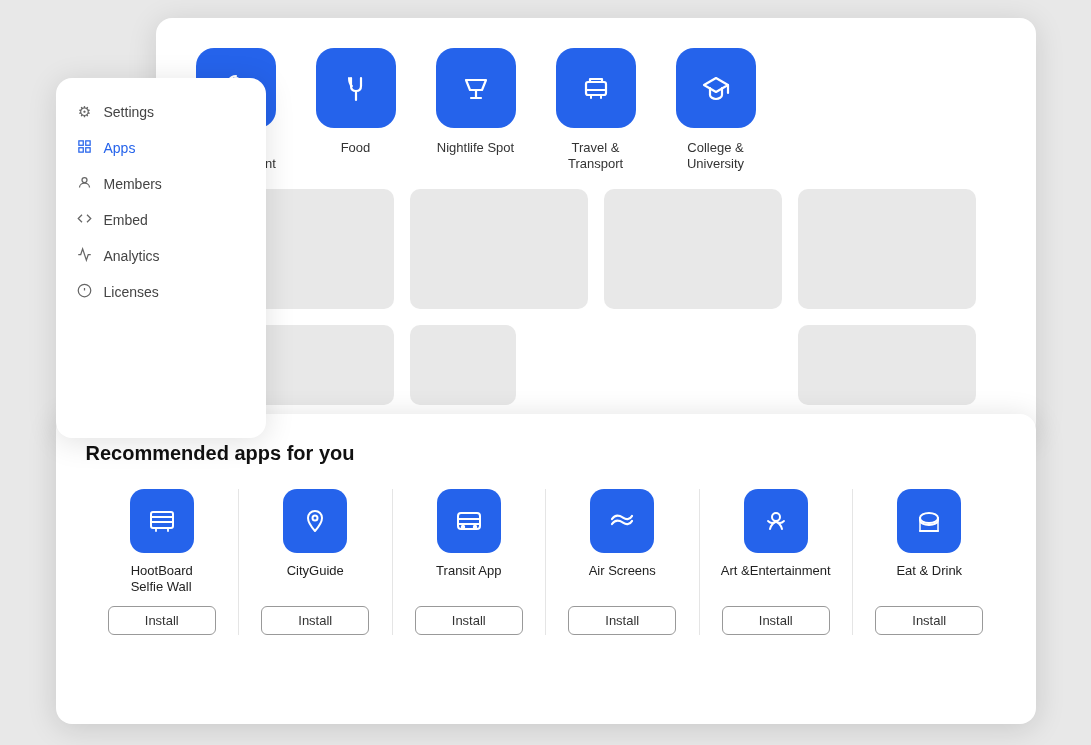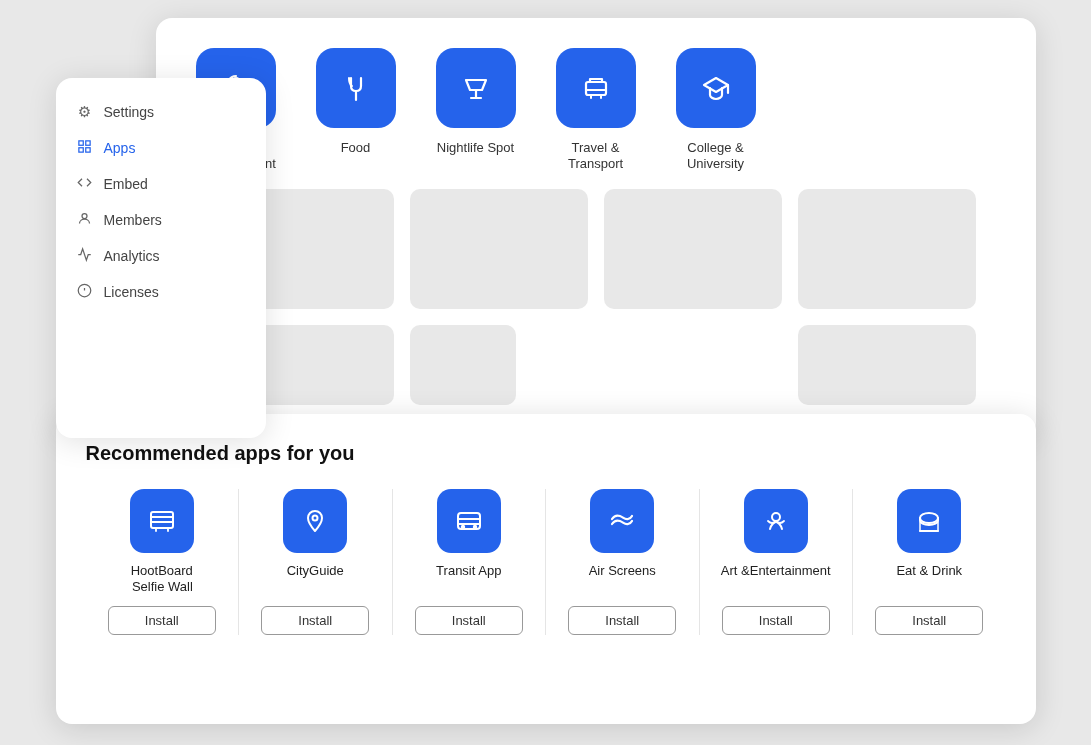--- a/index.html
+++ b/index.html
@@ -188,21 +188,21 @@
       fill: none;
       stroke: white;
       stroke-width: 2;
       stroke-linecap: round;
       stroke-linejoin: round;
     }
 
     .app-name {
       font-size: 13px;
       color: #222;
-      text-align: right;
+      text-align: left;
       font-weight: 500;
       line-height: 1.3;
     }
 
     .install-btn {
       margin-top: auto;
       border: 1.5px solid #999;
       background: white;
       border-radius: 6px;
       padding: 6px 36px;
@@ -229,34 +229,34 @@
             <rect x="14" y="3" width="7" height="7"></rect>
             <rect x="3" y="14" width="7" height="7"></rect>
             <rect x="14" y="14" width="7" height="7"></rect>
           </svg>
       </span>
       <span style="color:#2563eb">Apps</span>
     </div>
     <div class="sidebar-item">
       <span class="sidebar-icon">
         <svg width="15" height="15" viewBox="0 0 24 24" fill="none" stroke="#666" stroke-width="2">
-            <polyline points="16 18 22 12 16 6"></polyline>
-            <polyline points="8 6 2 12 8 18"></polyline>
+            <circle cx="12" cy="8" r="4"></circle>
+            <path d="M4 20c0-4 3.6-7 8-7s8 3 8 7"></path>
           </svg>
       </span>
-      <span>Embed</span>
+      <span>Members</span>
     </div>
     <div class="sidebar-item">
       <span class="sidebar-icon">
         <svg width="15" height="15" viewBox="0 0 24 24" fill="none" stroke="#666" stroke-width="2">
-            <circle cx="12" cy="8" r="4"></circle>
-            <path d="M4 20c0-4 3.6-7 8-7s8 3 8 7"></path>
+            <polyline points="16 18 22 12 16 6"></polyline>
+            <polyline points="8 6 2 12 8 18"></polyline>
           </svg>
       </span>
-      <span>Members</span>
+      <span>Embed</span>
     </div>
     <div class="sidebar-item">
       <span class="sidebar-icon">
         <svg width="15" height="15" viewBox="0 0 24 24" fill="none" stroke="#666" stroke-width="2">
             <polyline points="22 12 18 12 15 21 9 3 6 12 2 12"></polyline>
           </svg>
       </span>
       <span>Analytics</span>
     </div>
     <div class="sidebar-item">

